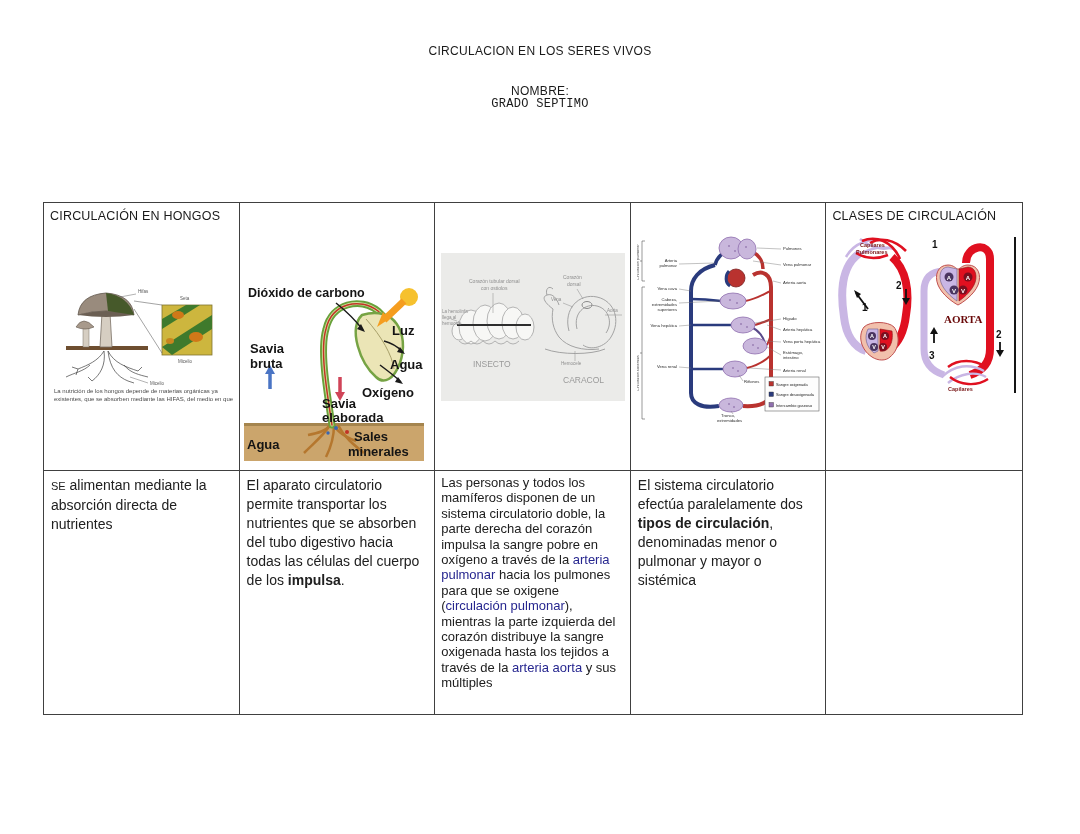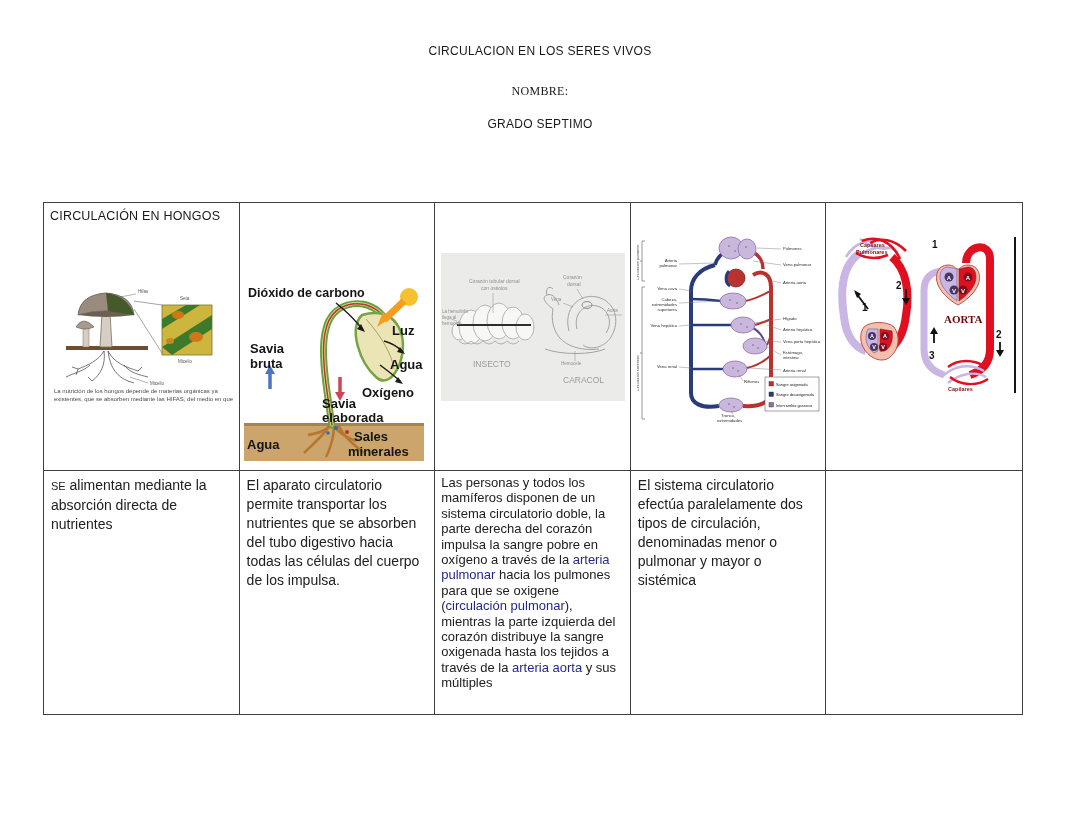--- a/index.html
+++ b/index.html
@@ -4,36 +4,36 @@
 <style>
   * { margin:0; padding:0; box-sizing:border-box; }
   html,body { background:#ffffff; }
   .page {
     position:relative; width:1080px; height:834px; background:#ffffff;
     font-family:"Liberation Sans", sans-serif; color:#1f1f1f; overflow:hidden;
   }
   .doc-header { position:absolute; left:0; top:0; width:1080px; text-align:center; }
   .doc-line { position:absolute; left:0; width:1080px; text-align:center; font-size:12px; letter-spacing:.3px; color:#1a1a1a; }
   .doc-line.t1 { top:44px; }
-  .doc-line.t2 { top:84px;font-family:Liberation Serif, serif; }
-  .doc-line.t3 { top:117px; }
+  .doc-line.t2 { top:84px; }
+  .doc-line.t3 { top:97px;font-family:Liberation Mono, monospace; }
 
   .grid-table {
     position:absolute; left:43px; top:202px; width:980px;
     display:grid; grid-template-columns:repeat(5,1fr); grid-template-rows:268px 243px;
     border:1px solid #404040; background:#fff;
   }
   .cell { border-right:1px solid #404040; position:relative; overflow:hidden; }
   .cell:nth-child(5n) { border-right:none; }
   .cell.r1 { border-bottom:1px solid #404040; }
   .hdr { padding:6px 6px 0 6px; font-size:12.5px; color:#1a1a1a; letter-spacing:.2px; white-space:nowrap; }
   .txt { padding:5px 7px; font-size:14px; line-height:19px; color:#202020; }
   .txt.small { font-size:13px; line-height:15.4px; padding:4px 6px; }
   .lead-caps { font-size:11px; }
-  b.inl { font-weight:normal; }
+  b.inl { font-weight:bold; }
   a.doclink { color:#26268f; text-decoration:none; cursor:pointer; }
 
   .fig { position:absolute; }
   svg text { font-family:"Liberation Sans", sans-serif; }
   .serif { font-family:"Liberation Serif", serif; }
 </style>
 </head>
 <body>
 
 <div class="page">
@@ -303,20 +303,21 @@
           <g fill="#222" font-size="3.9">
             <text x="139" y="150.5">Sangre oxigenada</text>
             <text x="139" y="161">Sangre desoxigenada</text>
             <text x="139" y="171.5">Intercambio gaseoso</text>
           </g>
         </g>
       </svg>
     </div>
 
     <div class="cell r1">
+      <div class="hdr">CLASES DE CIRCULACIÓN</div>
       <svg class="fig" style="left:4px; top:28px;" width="188" height="172" viewBox="0 0 188 172">
 
         <g>
           <path d="M30,22 C12,34 10,60 14,86 C16,104 24,116 36,120" stroke="#c9b6e4" stroke-width="8" fill="none"></path>
           <path d="M62,26 C76,38 80,60 76,84 C74,102 68,112 60,118" stroke="#e01020" stroke-width="8" fill="none"></path>
           <g fill="none" stroke-width="2.6">
             <path d="M16,26 C24,12 40,6 56,10" stroke="#c9b6e4"></path>
             <path d="M22,30 C34,18 50,14 64,18" stroke="#c9b6e4"></path>
             <path d="M30,8 C40,16 52,20 62,16" stroke="#c9b6e4"></path>
             <path d="M70,28 C62,10 46,4 32,10" stroke="#e01020"></path>

